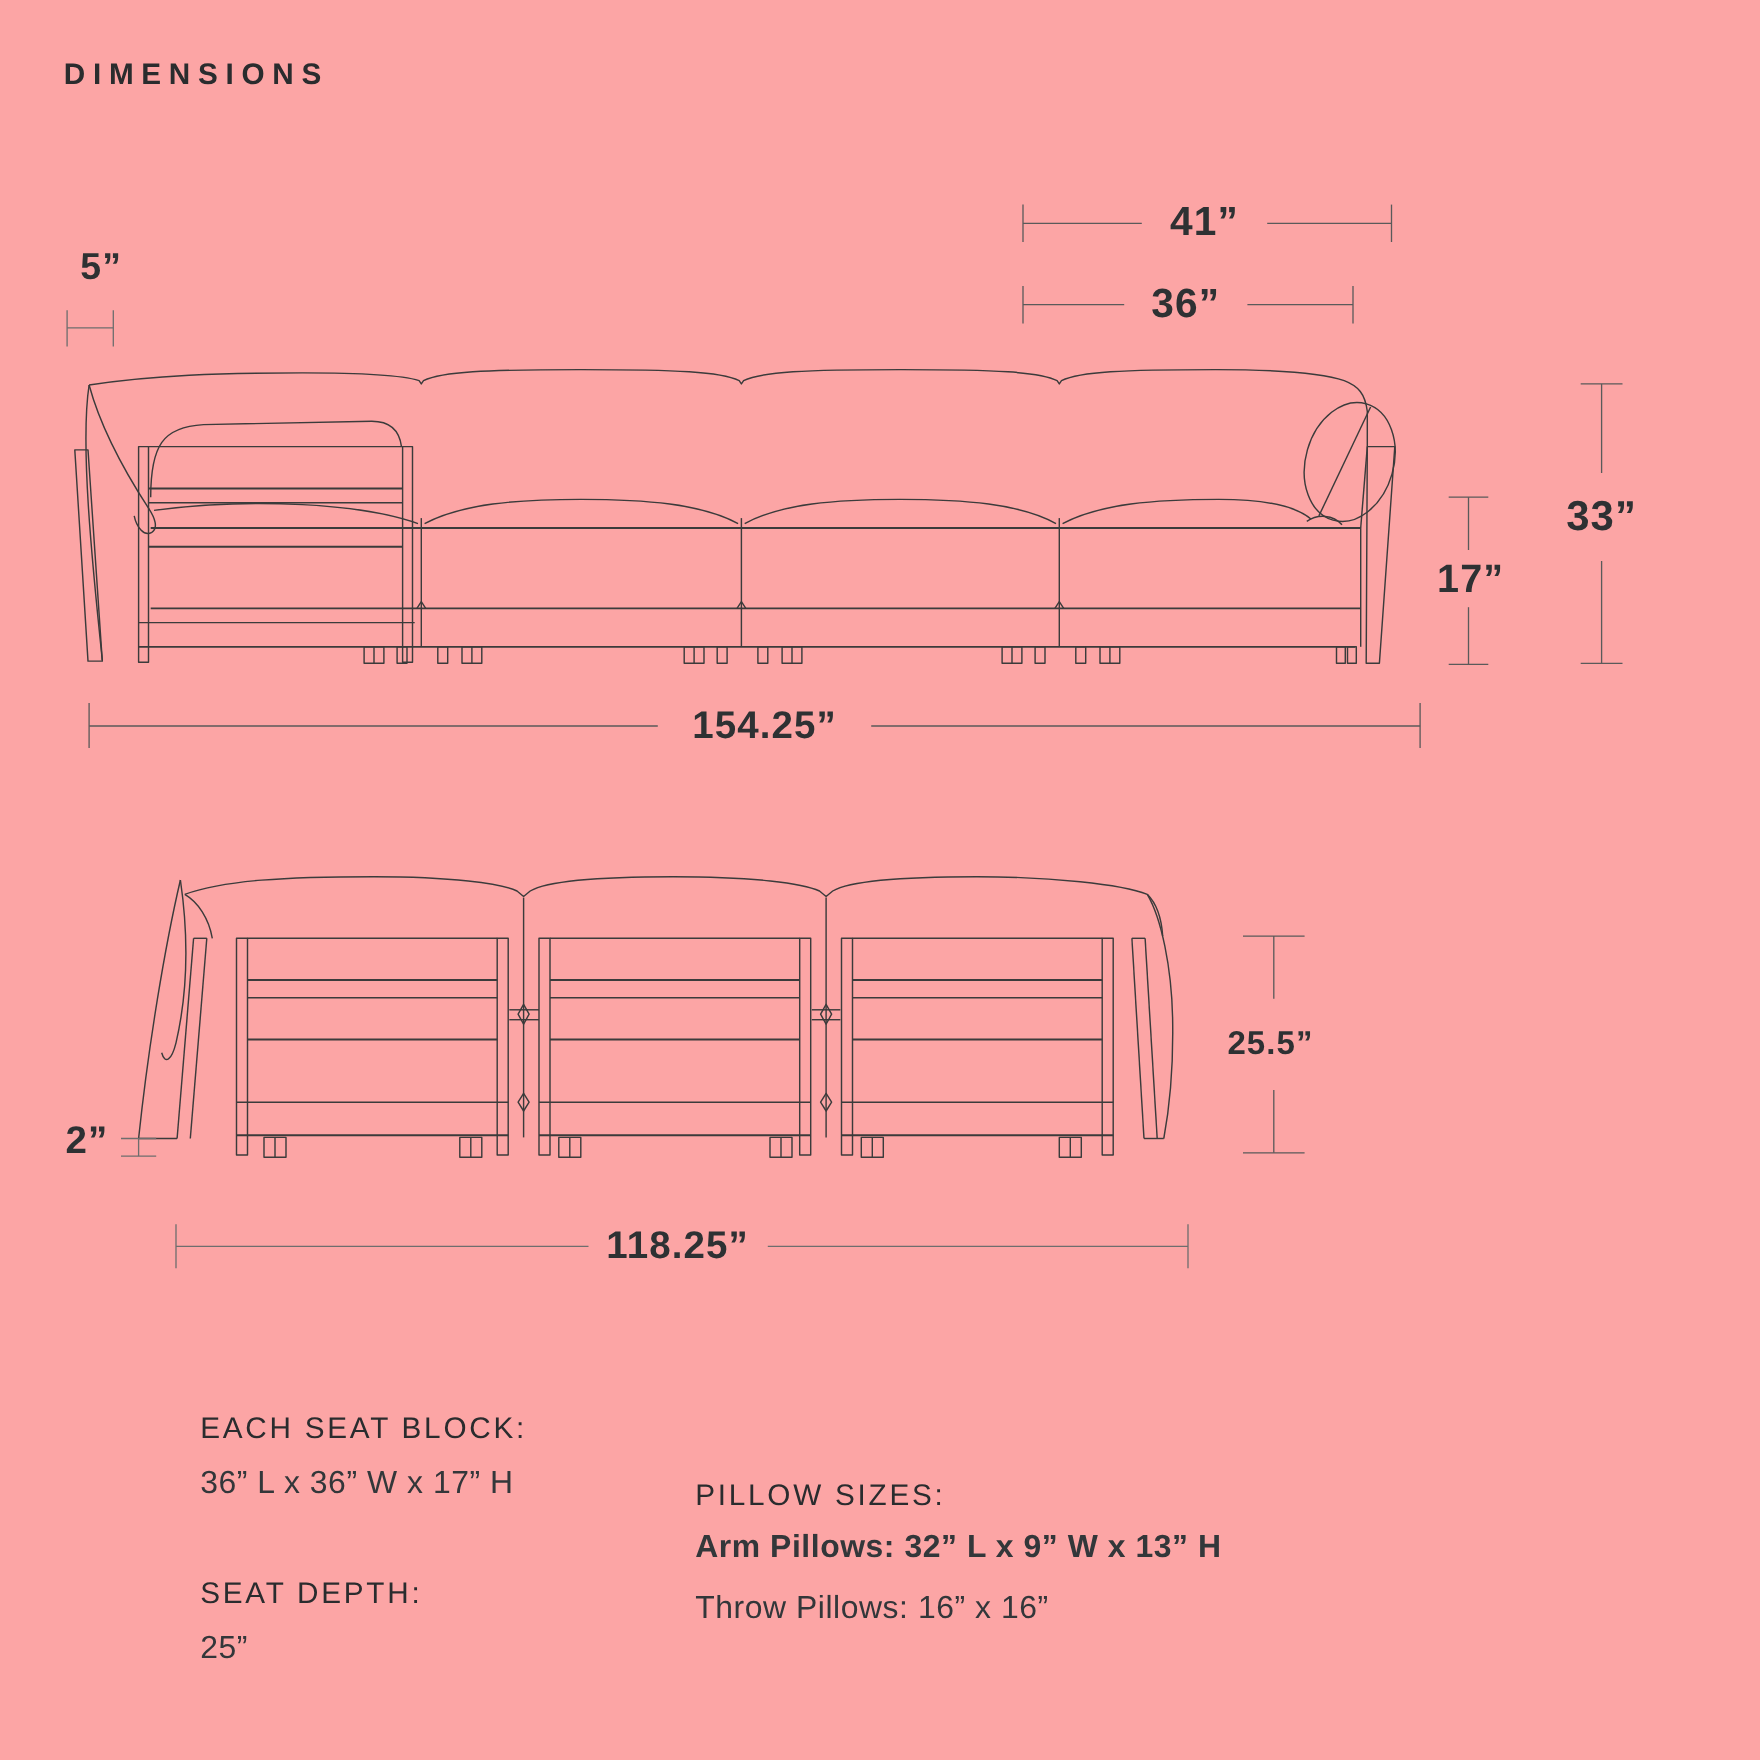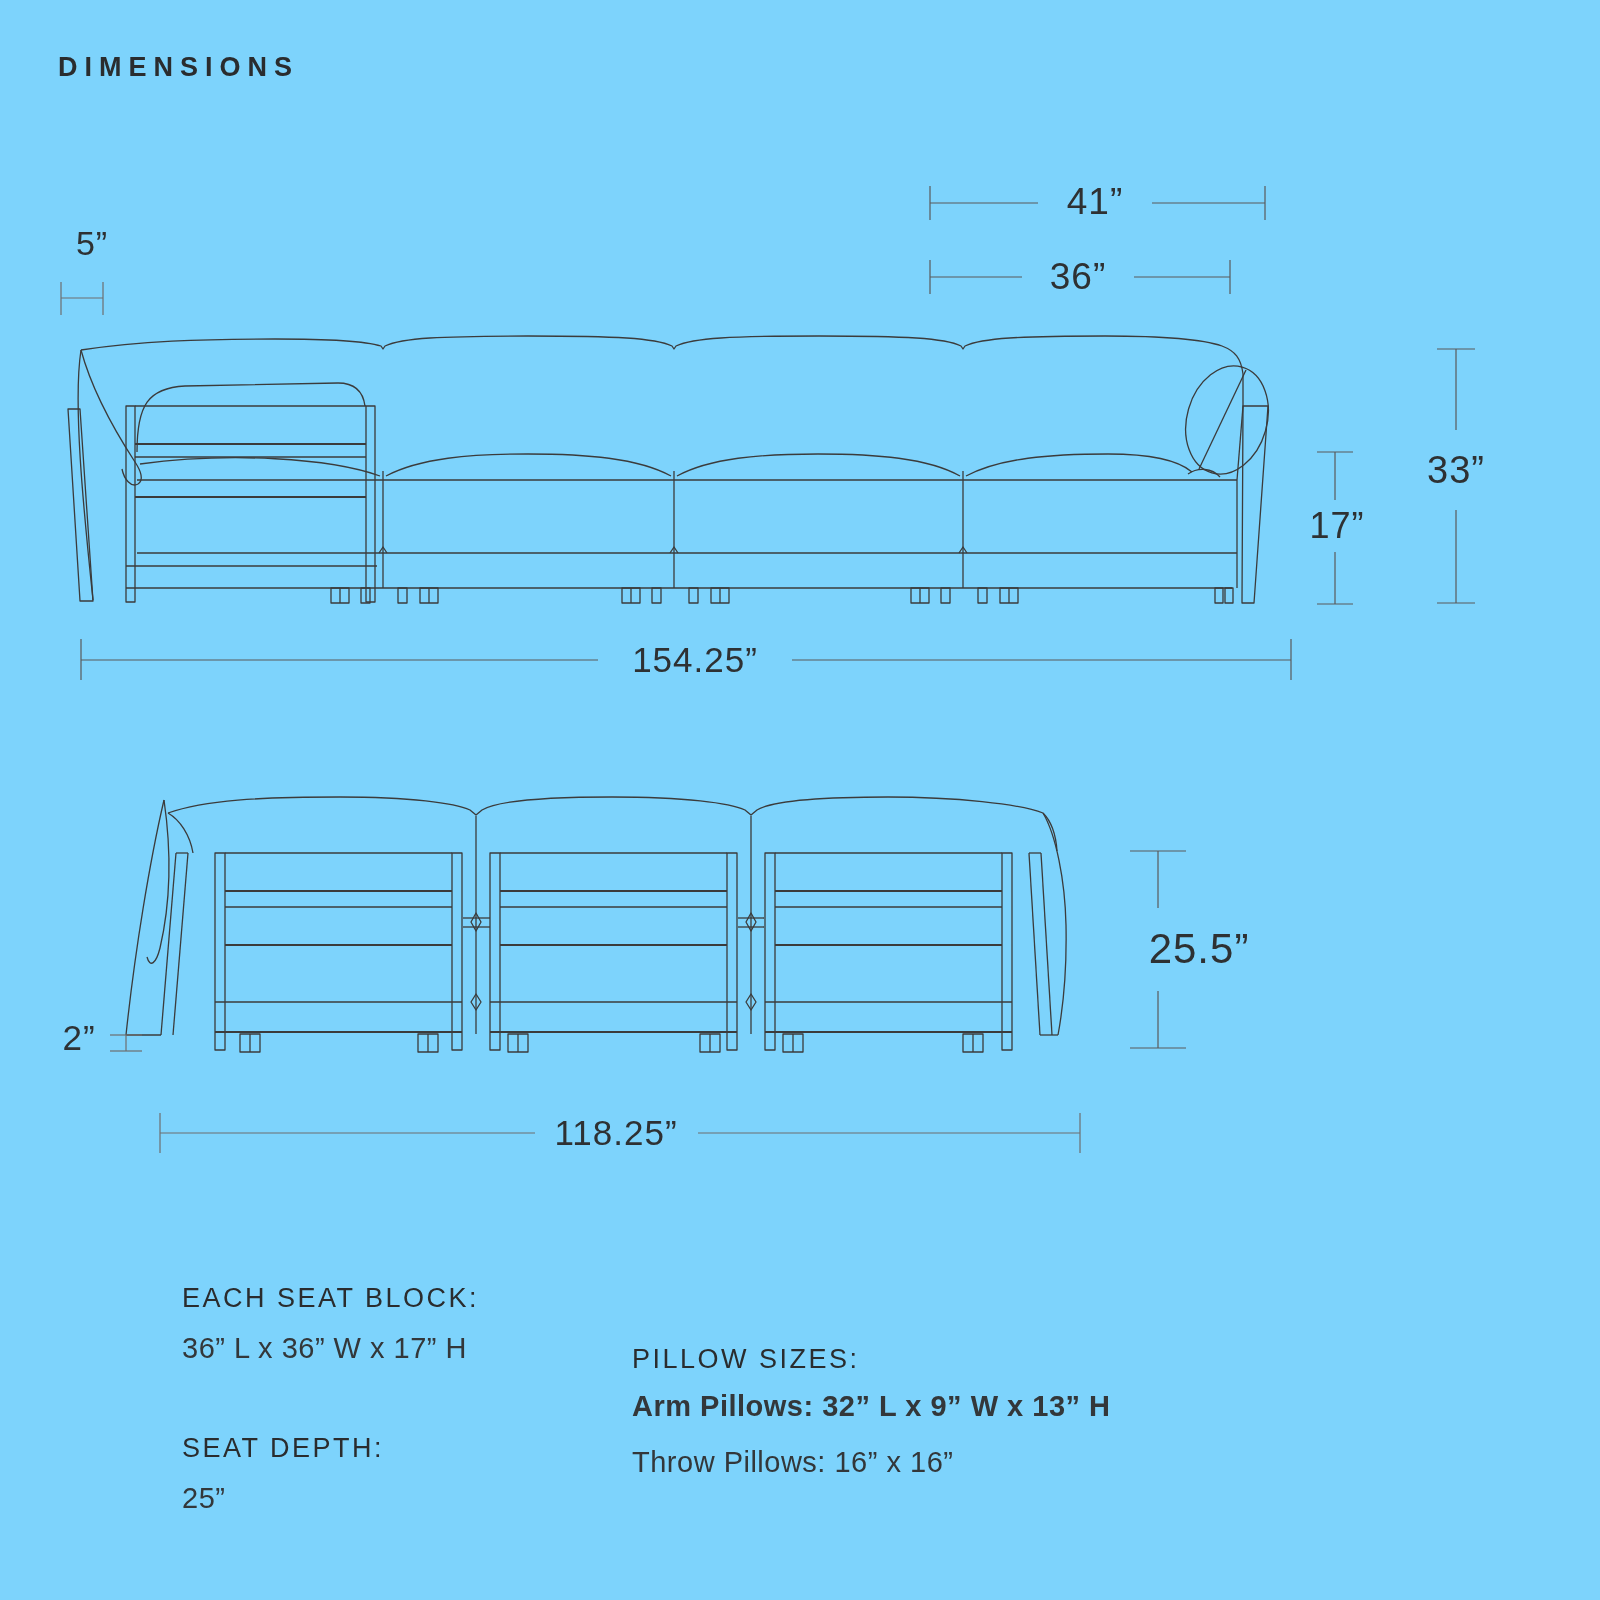--- a/index.html
+++ b/index.html
@@ -1,36 +1,36 @@
 <!DOCTYPE html>
 <html><head>
 <meta charset="utf-8">
 <style>
   html,body{margin:0;padding:0;background:#e6e6e6;}
   .canvas{
     position:relative;
     width:1600px;height:1600px;
-    background:#7dd3fc;
+    background:#fca5a5;
     font-family:"Liberation Sans", sans-serif;
     color:#2c2e30;
     overflow:hidden;
   }
   .page-title{
     position:absolute;
     font-weight:bold;
     font-size:27px;
     letter-spacing:7px;
     color:#2a2c2e;
     white-space:nowrap;
   }
   svg.drawing{position:absolute;left:0;top:0;}
   .dim-label{
     position:absolute;
     transform:translate(-50%,-50%);
-    font-weight:400;
+    font-weight:700;
     color:#2e3133;
     letter-spacing:1px;
     white-space:nowrap;
     line-height:1;
   }
   .spec-heading{
     position:absolute;
     font-weight:normal;
     font-size:27px;
     letter-spacing:2.5px;
@@ -280,21 +280,21 @@
       </g>
     </g>
   </svg>
 
   <div class="dim-label" style="left:92px;top:243px;font-size:34px;">5”</div>
   <div class="dim-label" style="left:1095px;top:201px;font-size:37px;">41”</div>
   <div class="dim-label" style="left:1078px;top:276px;font-size:37px;">36”</div>
   <div class="dim-label" style="left:1456px;top:470px;font-size:38px;">33”</div>
   <div class="dim-label" style="left:1337px;top:526px;font-size:36px;">17”</div>
   <div class="dim-label" style="left:695px;top:659px;font-size:35px;">154.25”</div>
-  <div class="dim-label" style="left:1199px;top:949px;font-size:42px;text-align:center;">25.5”</div>
+  <div class="dim-label" style="left:1155px;top:949px;font-size:30px;text-align:center;">25.5”</div>
   <div class="dim-label" style="left:79px;top:1037px;font-size:35px;">2”</div>
   <div class="dim-label" style="left:616px;top:1132px;font-size:35px;">118.25”</div>
 
   <div class="spec-heading" style="left:182px;top:1283px;">EACH SEAT BLOCK:</div>
   <div class="spec-value" style="left:182px;top:1332px;">36” L x 36” W x 17” H</div>
   <div class="spec-heading" style="left:182px;top:1433px;">SEAT DEPTH:</div>
   <div class="spec-value" style="left:182px;top:1482px;">25”</div>
 
   <div class="spec-heading" style="left:632px;top:1344px;">PILLOW SIZES:</div>
   <div class="spec-value" style="left:632px;top:1390px;font-weight:bold;">Arm Pillows: 32” L x 9” W x 13” H</div>

